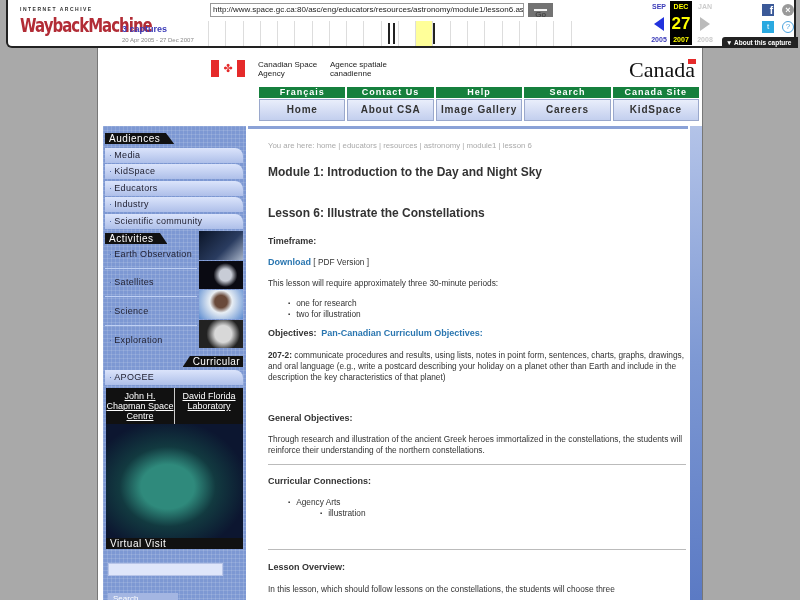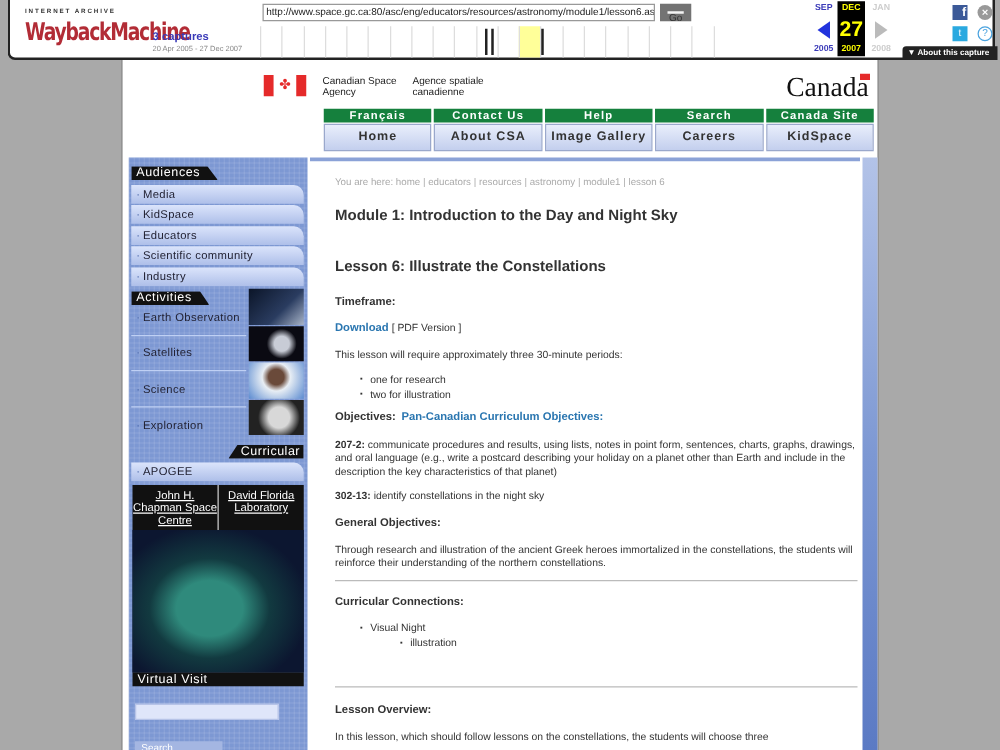--- a/index.html
+++ b/index.html
@@ -214,22 +214,22 @@
       <div>KidSpace</div>
     </div>
   </div>
 
   <div class="sidebar">
     <div class="sb-audiences">
       <div class="sb-head">Audiences</div>
       <div class="sb-item">Media</div>
       <div class="sb-item">KidSpace</div>
       <div class="sb-item">Educators</div>
+      <div class="sb-item">Industry</div>
       <div class="sb-item">Scientific community</div>
-      <div class="sb-item">Industry</div>
     </div>
 
     <div class="sb-activities">
       <div class="sb-head">Activities</div>
       <div class="act-list">
         <div class="act-item">Earth Observation</div>
         <div class="act-item">Satellites</div>
         <div class="act-item">Science</div>
         <div class="act-item" style="border-bottom:none">Exploration</div>
       </div>
@@ -278,31 +278,28 @@
     </ul>
 
     <div class="abs" style="top:188px">
       <span class="h">Objectives:</span>&nbsp;
       <span class="link">Pan-Canadian Curriculum Objectives:</span>
     </div>
 
     <div class="abs" style="top:210px">
       <b>207-2:</b><span> communicate procedures and results, using lists, notes in point form, sentences, charts, graphs, drawings, and oral language (e.g., write a postcard describing your holiday on a planet other than Earth and include in the description the key characteristics of that planet)</span>
     </div>
-    <div class="abs" style="top:251px">
-      <b>302-13:</b><span> identify constellations in the night sky</span>
-    </div>
 
     <div class="abs h" style="top:273px">General Objectives:</div>
     <div class="abs" style="top:294px">Through research and illustration of the ancient Greek heroes immortalized in the constellations, the students will reinforce their understanding of the northern constellations.</div>
     <hr class="sep" style="top:324px">
 
     <div class="abs h" style="top:336px">Curricular Connections:</div>
     <ul class="abs bl" style="top:357px">
-      <li><span>Visual Night</span>
+      <li><span>Agency Arts</span>
         <ul class="bl">
             <li>illustration</li>
           </ul>
       </li>
     </ul>
     <hr class="sep" style="top:409px">
 
     <div class="abs h" style="top:422px">Lesson Overview:</div>
     <div class="abs" style="top:444px">In this lesson, which should follow lessons on the constellations, the students will choose three</div>
   </div>

